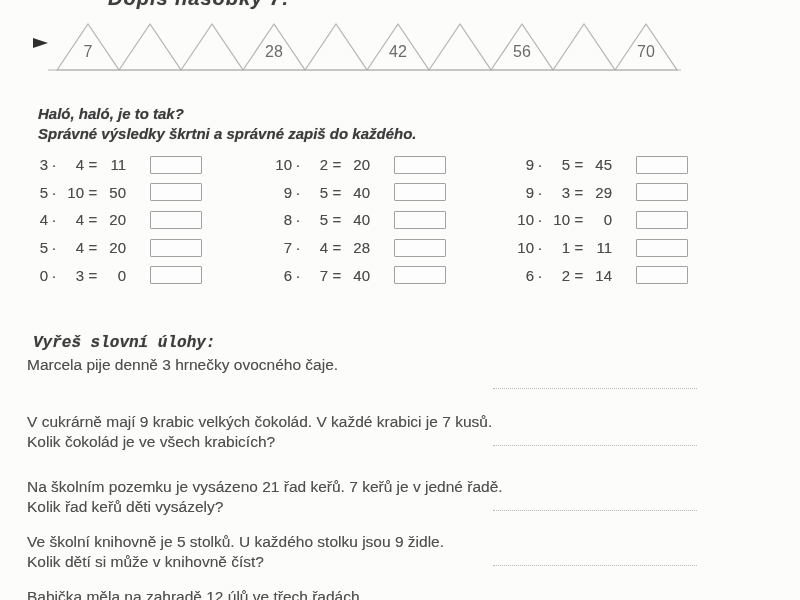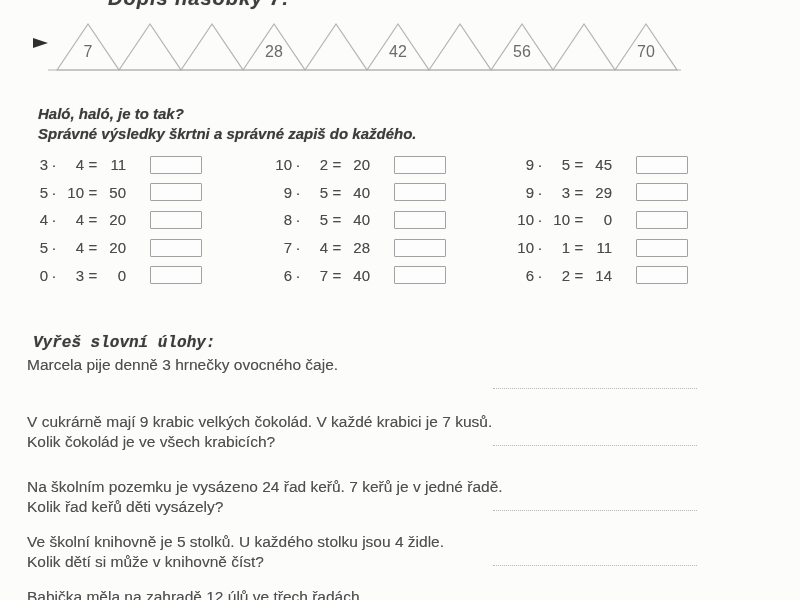--- a/index.html
+++ b/index.html
@@ -218,26 +218,26 @@
       <div class="problem" style="top: 355px;">
         <div class="wp-line">Marcela pije denně 3 hrnečky ovocného čaje.</div>
         <span class="answer-line"></span>
       </div>
       <div class="problem" style="top: 412px;">
         <div class="wp-line">V cukrárně mají 9 krabic velkých čokolád. V každé krabici je 7 kusů.</div>
         <div class="wp-line">Kolik čokolád je ve všech krabicích?</div>
         <span class="answer-line"></span>
       </div>
       <div class="problem" style="top: 477px;">
-        <div class="wp-line">Na školním pozemku je vysázeno 24 řad keřů. 7 keřů je v jedné řadě.</div>
+        <div class="wp-line">Na školním pozemku je vysázeno 21 řad keřů. 7 keřů je v jedné řadě.</div>
         <div class="wp-line">Kolik řad keřů děti vysázely?</div>
         <span class="answer-line"></span>
       </div>
       <div class="problem" style="top: 532px;">
-        <div class="wp-line">Ve školní knihovně je 5 stolků. U každého stolku jsou 4 židle.</div>
+        <div class="wp-line">Ve školní knihovně je 5 stolků. U každého stolku jsou 9 židle.</div>
         <div class="wp-line">Kolik dětí si může v knihovně číst?</div>
         <span class="answer-line"></span>
       </div>
       <div class="problem" style="top: 587px;">
         <div class="wp-line">Babička měla na zahradě 12 úlů ve třech řadách.</div>
       </div>
     </div>
 
 </div>
 

